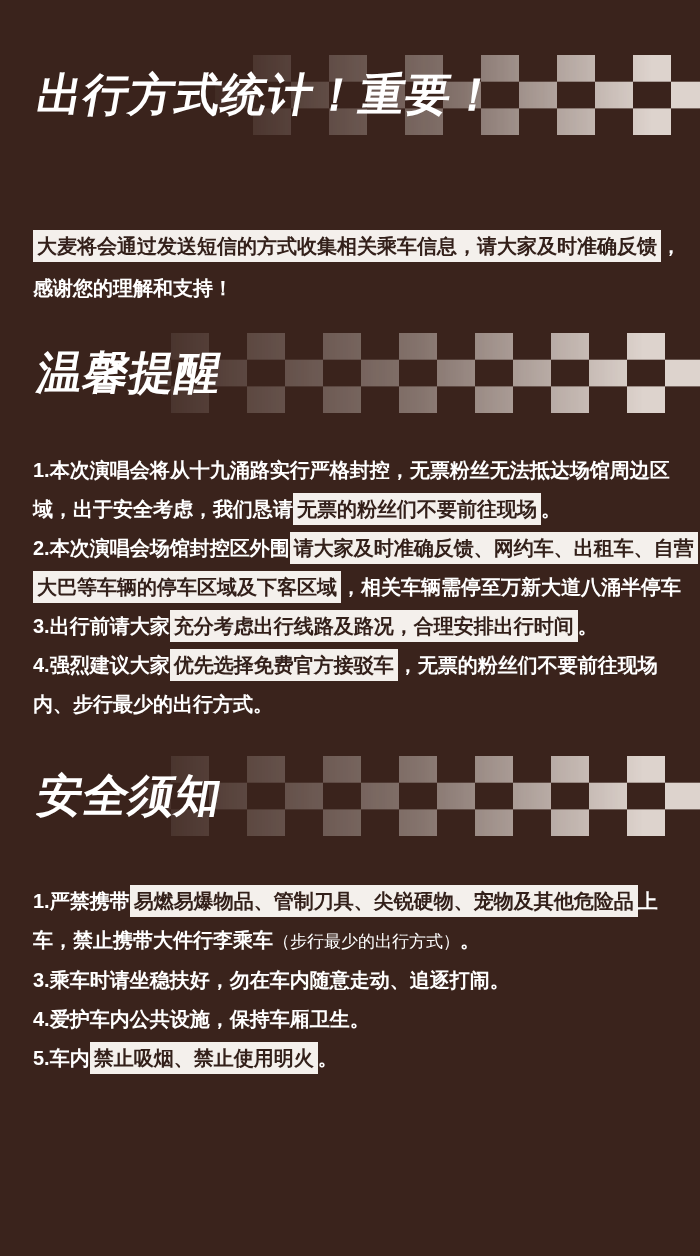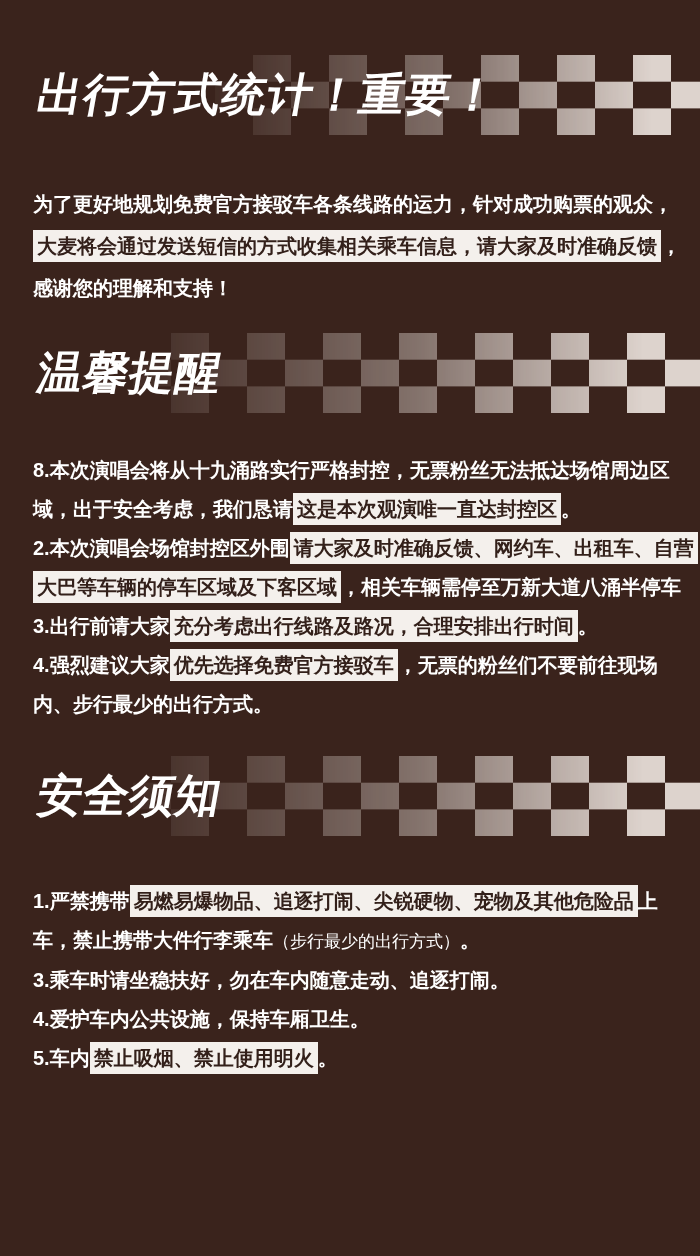--- a/index.html
+++ b/index.html
@@ -91,39 +91,39 @@
 </head>
 <body>
 
 <div class="poster">
 
   <header class="title-block">
     <div class="checker checker-title"></div>
     <h1 class="display">出行方式统计！重要！</h1>
   </header>
 
-  <p class="body-text intro"><span>为了更好地规划免费官方接驳车各条线路的运力，针对成功购票的观众，</span><br><span class="hl">大麦将会通过发送短信的方式收集相关乘车信息，请大家及时准确反馈</span><span>，</span><br><span>感谢您的理解和支持！</span></p>
+  <p class="body-text intro"><br><span class="hl">大麦将会通过发送短信的方式收集相关乘车信息，请大家及时准确反馈</span><span>，</span><br><span>感谢您的理解和支持！</span></p>
 
   <div class="section-head" id="tips-head">
     <div class="checker checker-section"></div>
     <h2 class="display">温馨提醒</h2>
   </div>
 
   <div class="list" id="tips-list">
-    <p class="body-text"><span>8.本次演唱会将从十九涌路实行严格封控，无票粉丝无法抵达场馆周边区</span><br><span>域，出于安全考虑，我们恳请</span><span class="hl">这是本次观演唯一直达封控区</span><span>。</span></p>
+    <p class="body-text"><span>1.本次演唱会将从十九涌路实行严格封控，无票粉丝无法抵达场馆周边区</span><br><span>域，出于安全考虑，我们恳请</span><span class="hl">无票的粉丝们不要前往现场</span><span>。</span></p>
     <p class="body-text"><span>2.本次演唱会场馆封控区外围</span><span class="hl">请大家及时准确反馈、网约车、出租车、自营</span><br><span class="hl">大巴等车辆的停车区域及下客区域</span><span>，相关车辆需停至万新大道八涌半停车</span><br></p>
     <p class="body-text"><span>3.出行前请大家</span><span class="hl">充分考虑出行线路及路况，合理安排出行时间</span><span>。</span></p>
     <p class="body-text"><span>4.强烈建议大家</span><span class="hl">优先选择免费官方接驳车</span><span>，无票的粉丝们不要前往现场</span><br><span>内、步行最少的出行方式。</span></p>
   </div>
 
   <div class="section-head" id="safety-head">
     <div class="checker checker-section"></div>
     <h2 class="display">安全须知</h2>
   </div>
 
   <div class="list" id="safety-list">
-    <p class="body-text"><span>1.严禁携带</span><span class="hl">易燃易爆物品、追逐打闹、尖锐硬物、宠物及其他危险品</span><span>上</span><br><span>车，禁止携带大件行李乘车</span><span class="small-note">（步行最少的出行方式）</span><span>。</span></p>
+    <p class="body-text"><span>1.严禁携带</span><span class="hl">易燃易爆物品、管制刀具、尖锐硬物、宠物及其他危险品</span><span>上</span><br><span>车，禁止携带大件行李乘车</span><span class="small-note">（步行最少的出行方式）</span><span>。</span></p>
     <p class="body-text"><span>3.乘车时请坐稳扶好，勿在车内随意走动、追逐打闹。</span></p>
     <p class="body-text"><span>4.爱护车内公共设施，保持车厢卫生。</span></p>
     <p class="body-text"><span>5.车内</span><span class="hl">禁止吸烟、禁止使用明火</span><span>。</span></p>
   </div>
 
 </div>
 
 </body></html>

